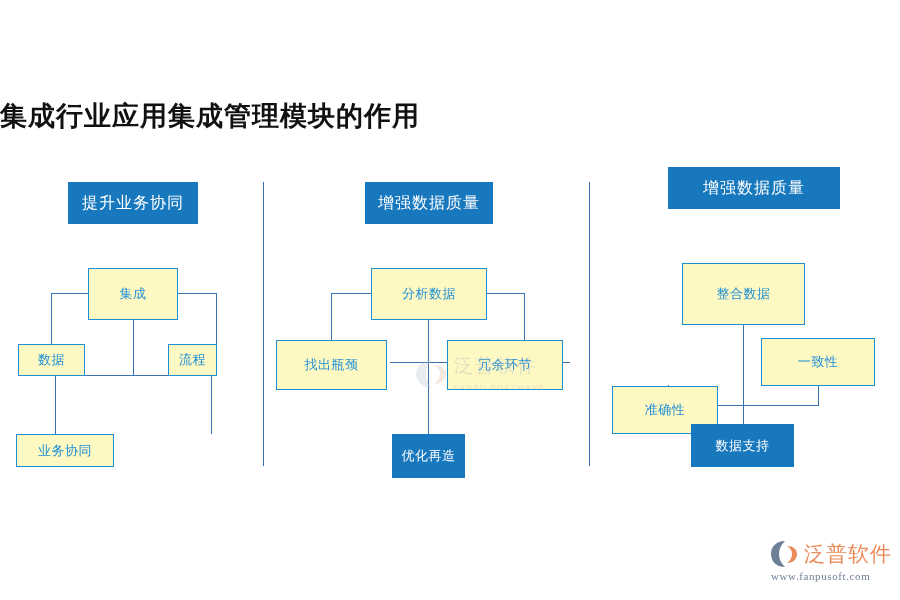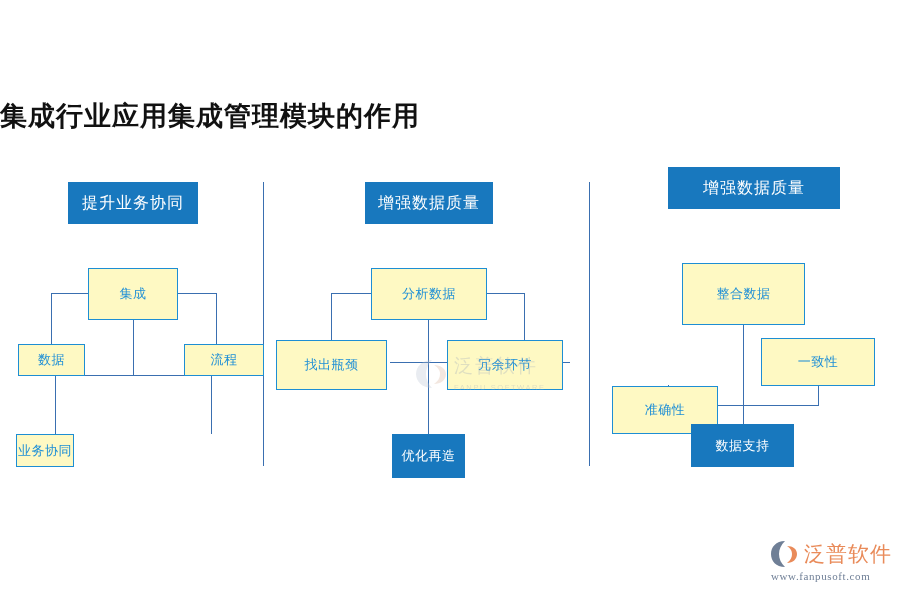--- a/index.html
+++ b/index.html
@@ -177,22 +177,22 @@
   <div class="ln h" style="left:177px; top:293px; width:40px;"></div>
   <div class="ln v" style="left:216px; top:293px; height:51px;"></div>
 
   <div class="ln h" style="left:51px; top:375px; width:166px;"></div>
 
   <div class="ln v" style="left:55px; top:375px; height:59px;"></div>
   <div class="ln v" style="left:211px; top:375px; height:59px;"></div>
 
   <div class="node" style="left:88px; top:268px; width:90px; height:52px;">集成</div>
   <div class="node" style="left:18px; top:344px; width:67px; height:32px;">数据</div>
-  <div class="node" style="left:184px; top:344px; width:80px; height:32px;">流程</div>
-  <div class="node" style="left:16px; top:434px; width:58px; height:33px;">业务协同</div>
+  <div class="node" style="left:168px; top:344px; width:49px; height:32px;">流程</div>
+  <div class="node" style="left:16px; top:434px; width:98px; height:33px;">业务协同</div>
 
   <div class="hdr-box" style="left:365px; top:182px; width:128px; height:42px;">增强数据质量</div>
 
   <div class="ln v" style="left:428px; top:320px; height:117px;"></div>
 
   <div class="ln h" style="left:331px; top:293px; width:40px;"></div>
   <div class="ln v" style="left:331px; top:293px; height:47px;"></div>
 
   <div class="ln h" style="left:486px; top:293px; width:39px;"></div>
   <div class="ln v" style="left:524px; top:293px; height:47px;"></div>

